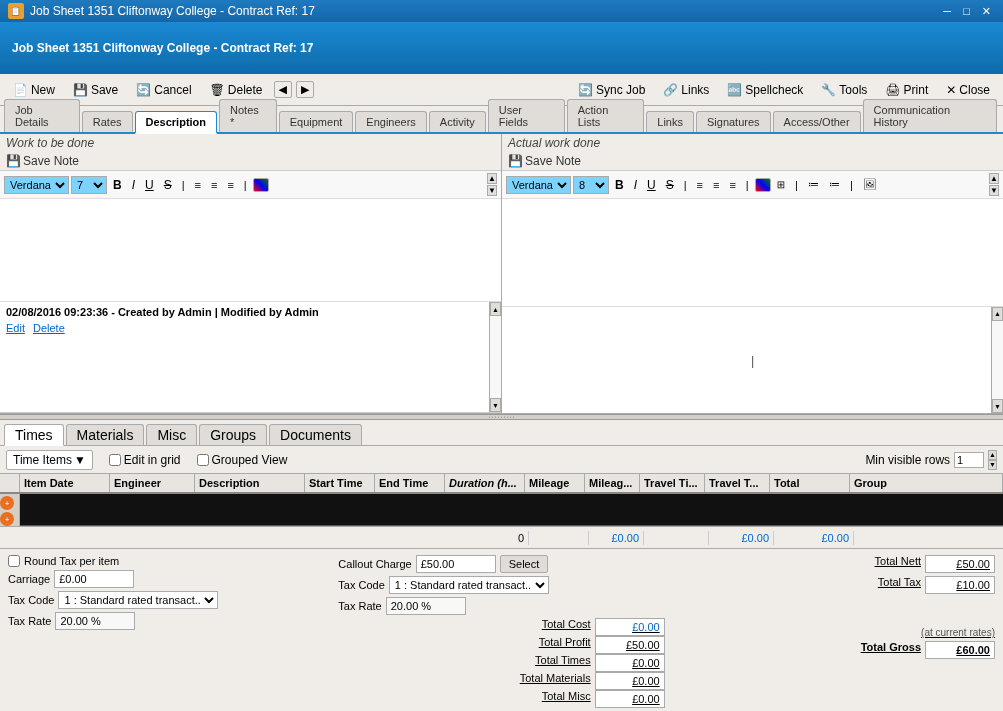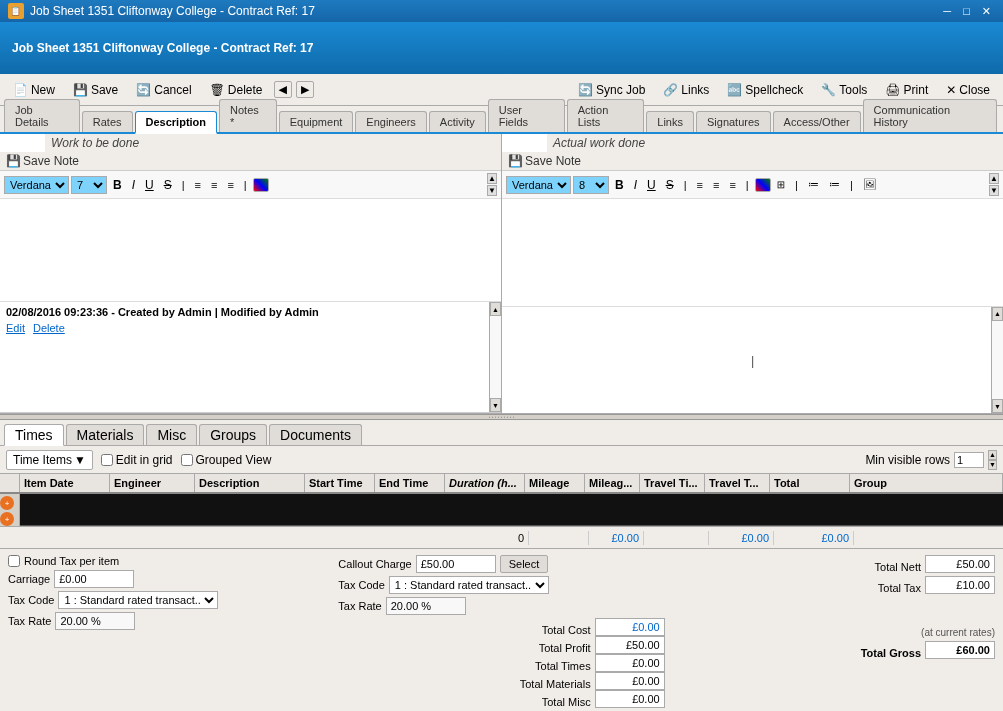--- a/index.html
+++ b/index.html
@@ -101,21 +101,20 @@
       display: flex;
       flex-direction: column;
     }
     .work-area:last-child { border-right: none; }
     .work-area-header {
       background: #f0ede8;
       padding: 2px 6px;
       font-size: 11px;
       color: #444;
       font-style: italic;
-      margin-left: 45px;
     }
     .save-note-bar {
       background: #f0ede8;
       border-bottom: 1px solid #ccc;
       padding: 2px 6px;
       display: flex;
       align-items: center;
       gap: 4px;
     }
     .save-note-btn {
@@ -198,21 +197,21 @@
       margin-bottom: -1px;
     }
     
     
     .grid-controls {
       background: #f0ede8;
       border-bottom: 1px solid #aaa;
       padding: 3px 6px;
       display: flex;
       align-items: center;
-      gap: 8px;
+      gap: 16px;
       height: 28px;
     }
     .dropdown-btn {
       display: flex; align-items: center; gap: 2px;
       border: 1px solid #aaa; background: white; padding: 2px 6px; cursor: pointer;
       border-radius: 2px; font-size: 11px;
     }
     .checkbox-label { display: flex; align-items: center; gap: 3px; font-size: 11px; cursor: pointer; justify-content: flex-end; }
     .min-rows-right { margin-left: auto; display: flex; align-items: center; gap: 4px; font-size: 11px; }
     .spinner-input { width: 30px; border: 1px solid #aaa; padding: 1px 2px; font-size: 11px; }
@@ -272,21 +271,21 @@
     }
     .info-label { font-size: 11px; white-space: nowrap; }
     .info-value {
       border: 1px solid #aaa; background: white; padding: 2px 4px;
       font-size: 11px; min-width: 80px;
     }
     .select-btn {
       border: 1px solid #aaa; background: #e0ddd8; padding: 2px 8px;
       cursor: pointer; font-size: 11px; border-radius: 2px;
     }
-    .total-row { display: flex; align-items: flex-end; gap: 4px; justify-content: flex-end; }
+    .total-row { display: flex; align-items: flex-start; gap: 4px; justify-content: flex-end; text-decoration: underline; }
     .total-label { font-size: 11px; white-space: nowrap; text-align: right; }
     .total-value { border: 1px solid #aaa; background: white; padding: 2px 4px; font-size: 11px; min-width: 70px; text-align: right; }
     .total-value.blue { color: #0066cc; }
     .total-gross { font-weight: bold; }
     .checkbox { width: 12px; height: 12px; cursor: pointer; }
     .dropdown-select { font-size: 11px; border: 1px solid #aaa; background: white; padding: 1px; }
     
     
     .orange-circle {
       width: 14px; height: 14px; background: #e87020; border-radius: 50%;

